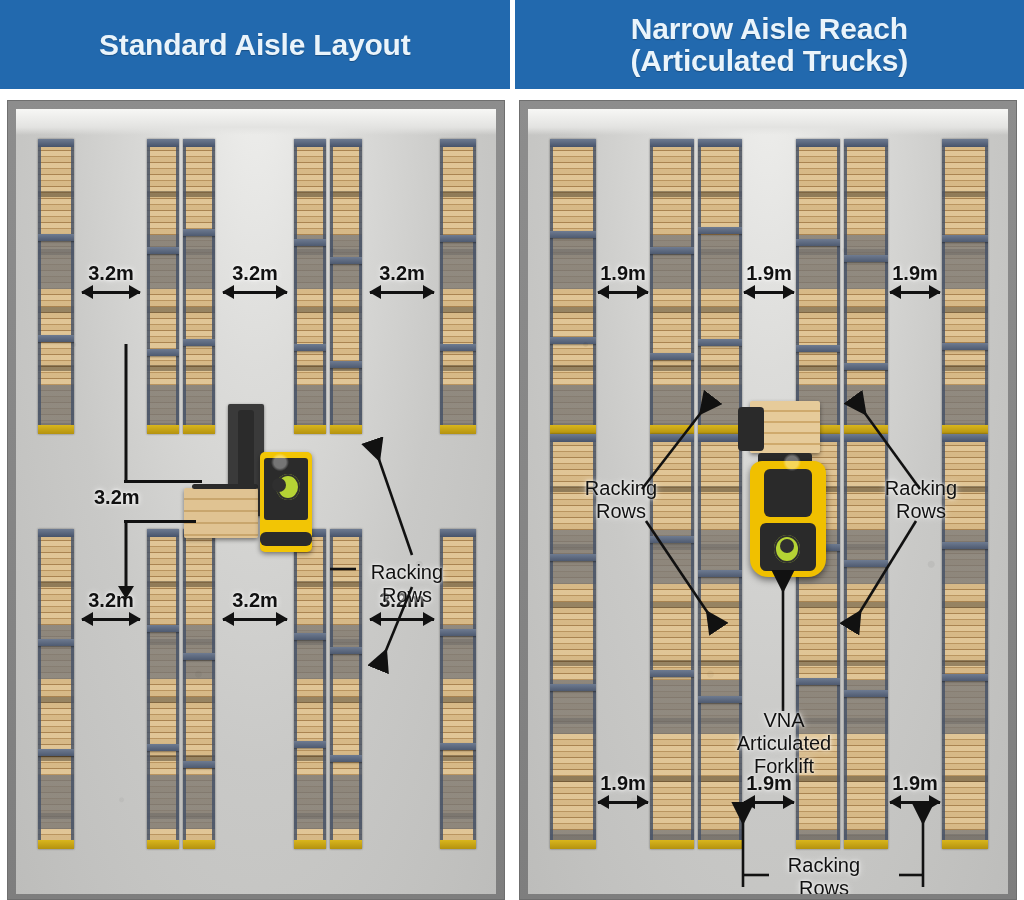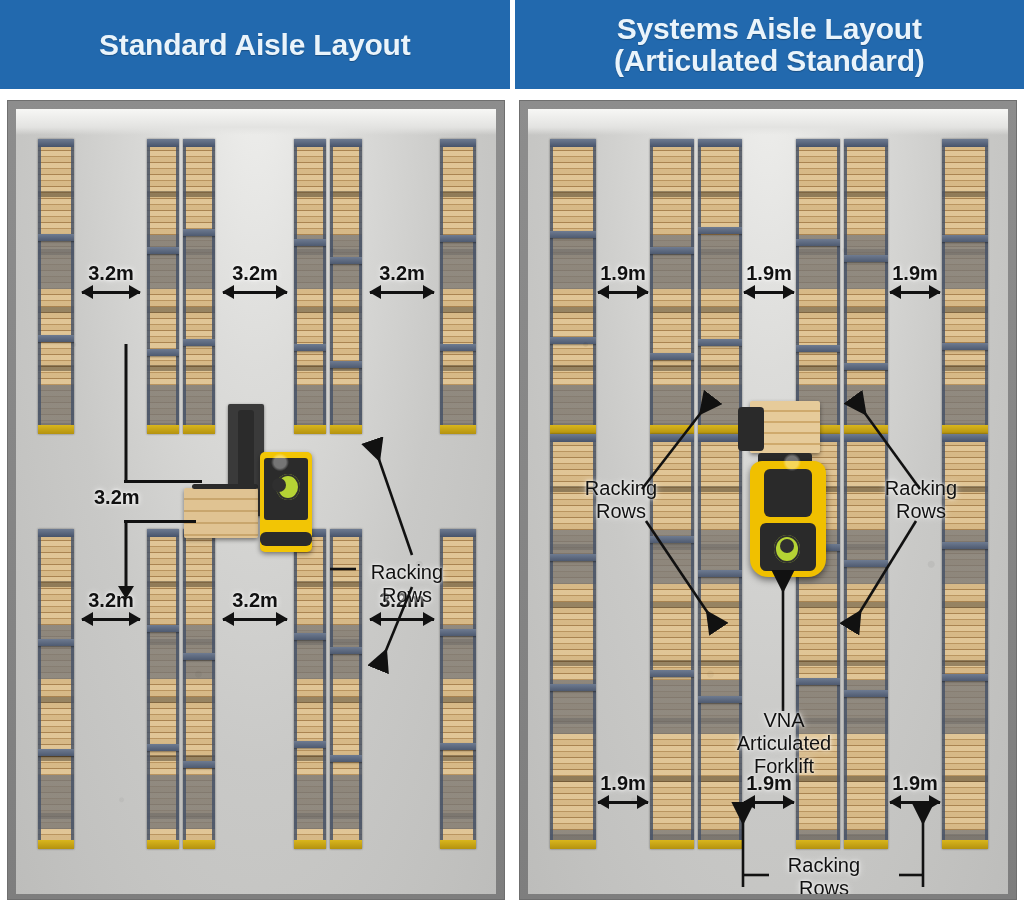--- a/index.html
+++ b/index.html
@@ -167,22 +167,22 @@
 </head>
 <body>
 
 <div id="root">
 
   <div class="header-row">
     <div class="panel-header">
       <div class="l1">Standard Aisle Layout</div>
     </div>
     <div class="panel-header">
-      <div class="l1">Systems Aisle Layout</div>
-      <div class="l2">(Articulated Standard)</div>
+      <div class="l1">Narrow Aisle Reach</div>
+      <div class="l2">(Articulated Trucks)</div>
     </div>
   </div>
 
   <div class="panels">
 
     <div class="panel">
       <div class="floor">
         <div class="wall-top"></div>
 
         <div class="rack" style="left:22px; top:30px; width:36px; height:295px;">

